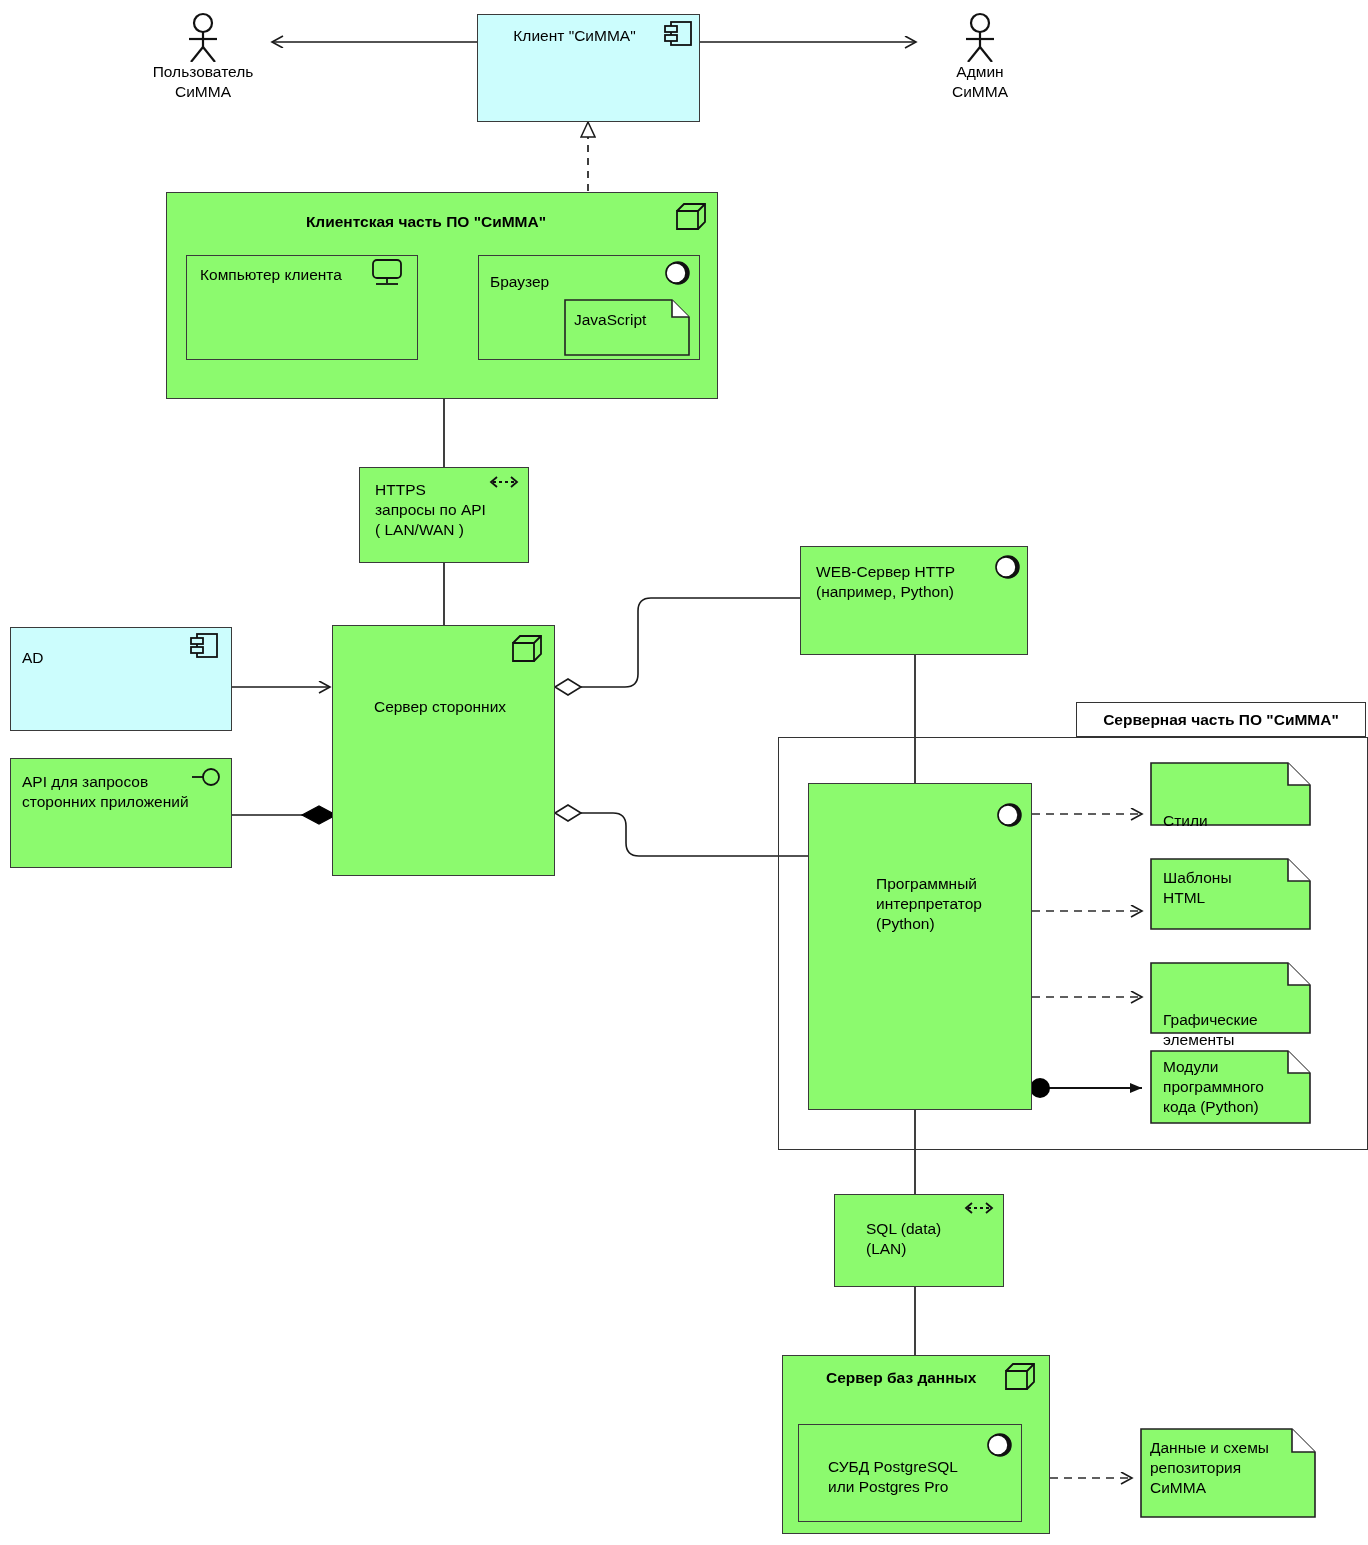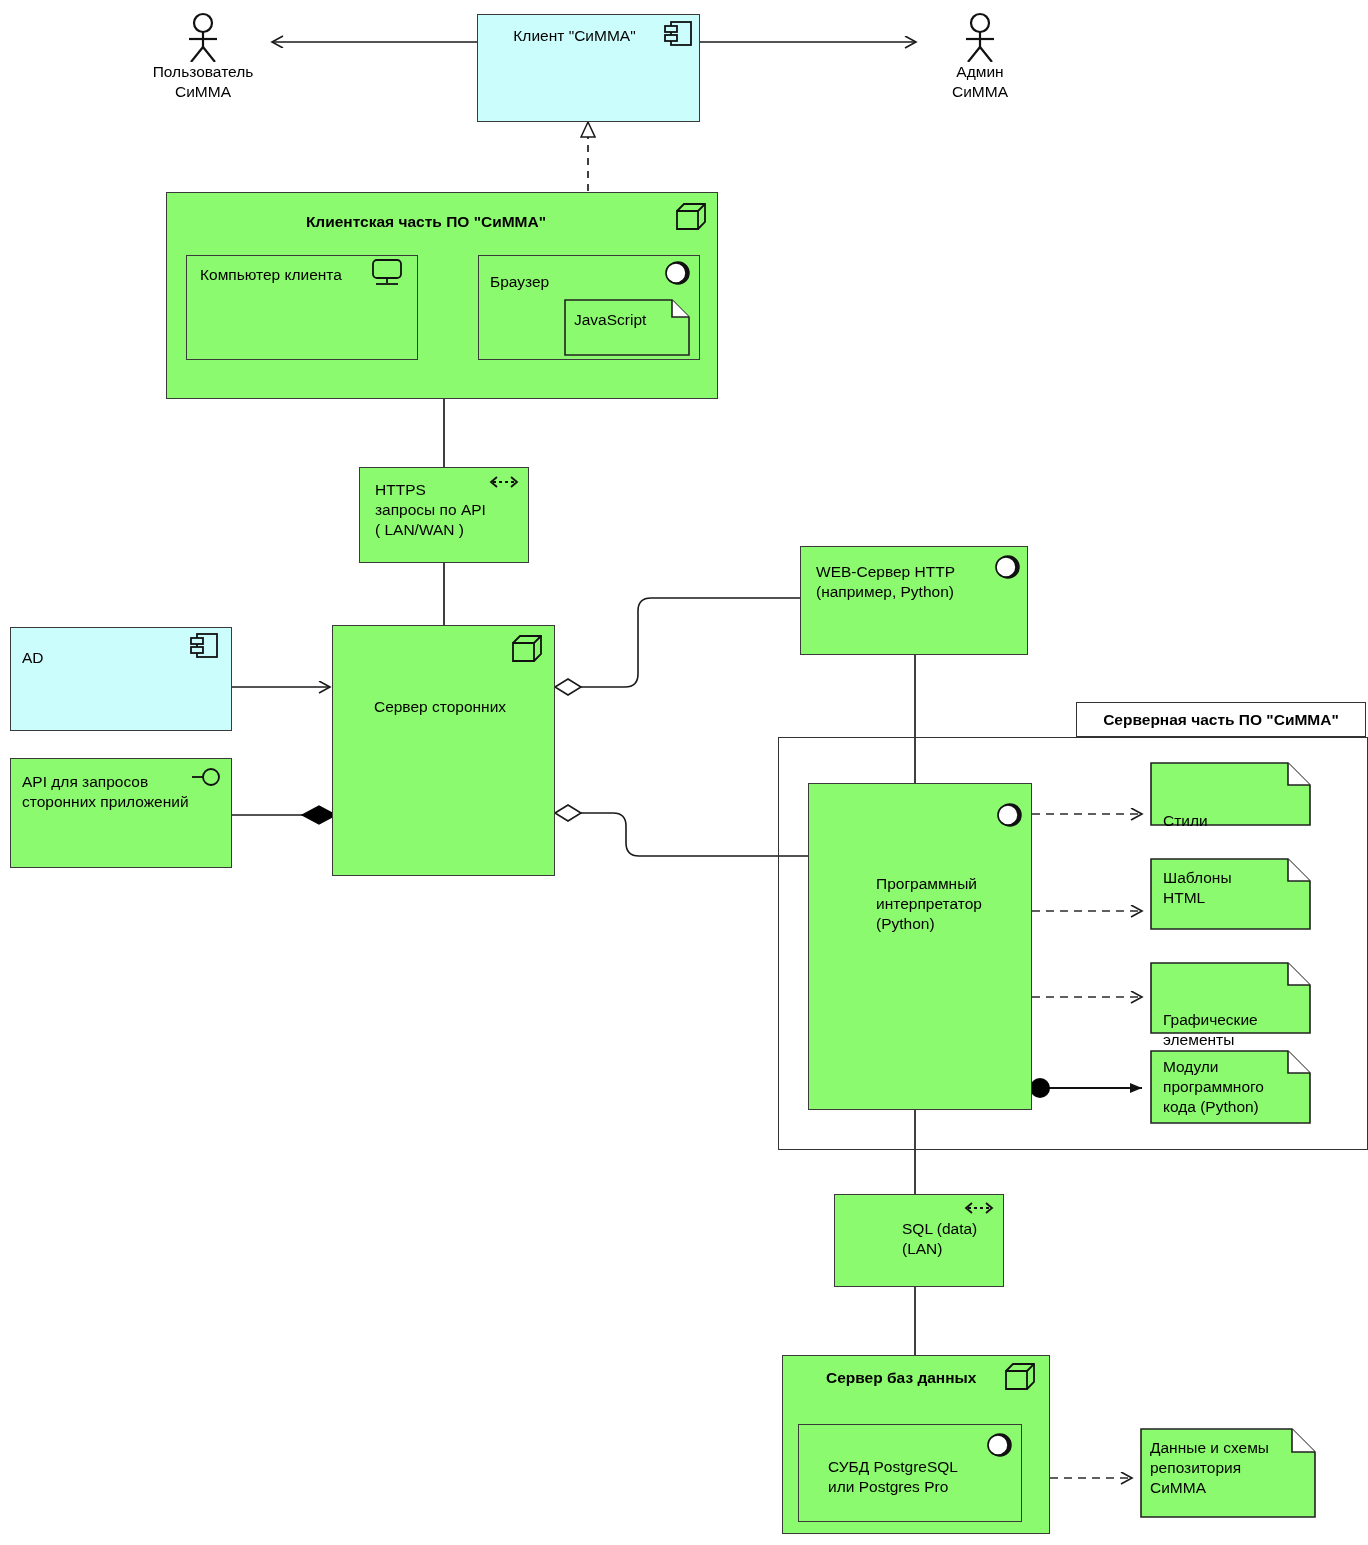--- a/index.html
+++ b/index.html
@@ -307,21 +307,21 @@
     <svg width="161" height="74" viewBox="0 0 161 74">
       <path d="M1,1 L138,1 L160,23 L160,73 L1,73 z" fill="#8CFA6E" stroke="#222" stroke-width="1.6"></path>
       <path d="M138,1 L138,23 L160,23" fill="#ffffff" stroke="#222" stroke-width="1.6"></path>
     </svg>
   </div>
   <div class="lbl" style="left:1163px; top:1057px;">Модули
 программного
 кода (Python)</div>
 
   <div class="node" style="left:834px; top:1194px; width:170px; height:93px;"></div>
-  <div class="lbl" style="left:902px; top:1219px;">SQL (data)
+  <div class="lbl" style="left:866px; top:1219px;">SQL (data)
 (LAN)</div>
   <div class="ico" style="left:962px; top:1200px;">
     <svg width="34" height="16" viewBox="0 0 34 16">
       <line x1="6" y1="8" x2="28" y2="8" stroke="#111" stroke-width="1.8" stroke-dasharray="3,3"></line>
       <polyline points="10,3 4,8 10,13" fill="none" stroke="#111" stroke-width="1.8"></polyline>
       <polyline points="24,3 30,8 24,13" fill="none" stroke="#111" stroke-width="1.8"></polyline>
     </svg>
   </div>
 
   <div class="node" style="left:782px; top:1355px; width:268px; height:179px;"></div>

